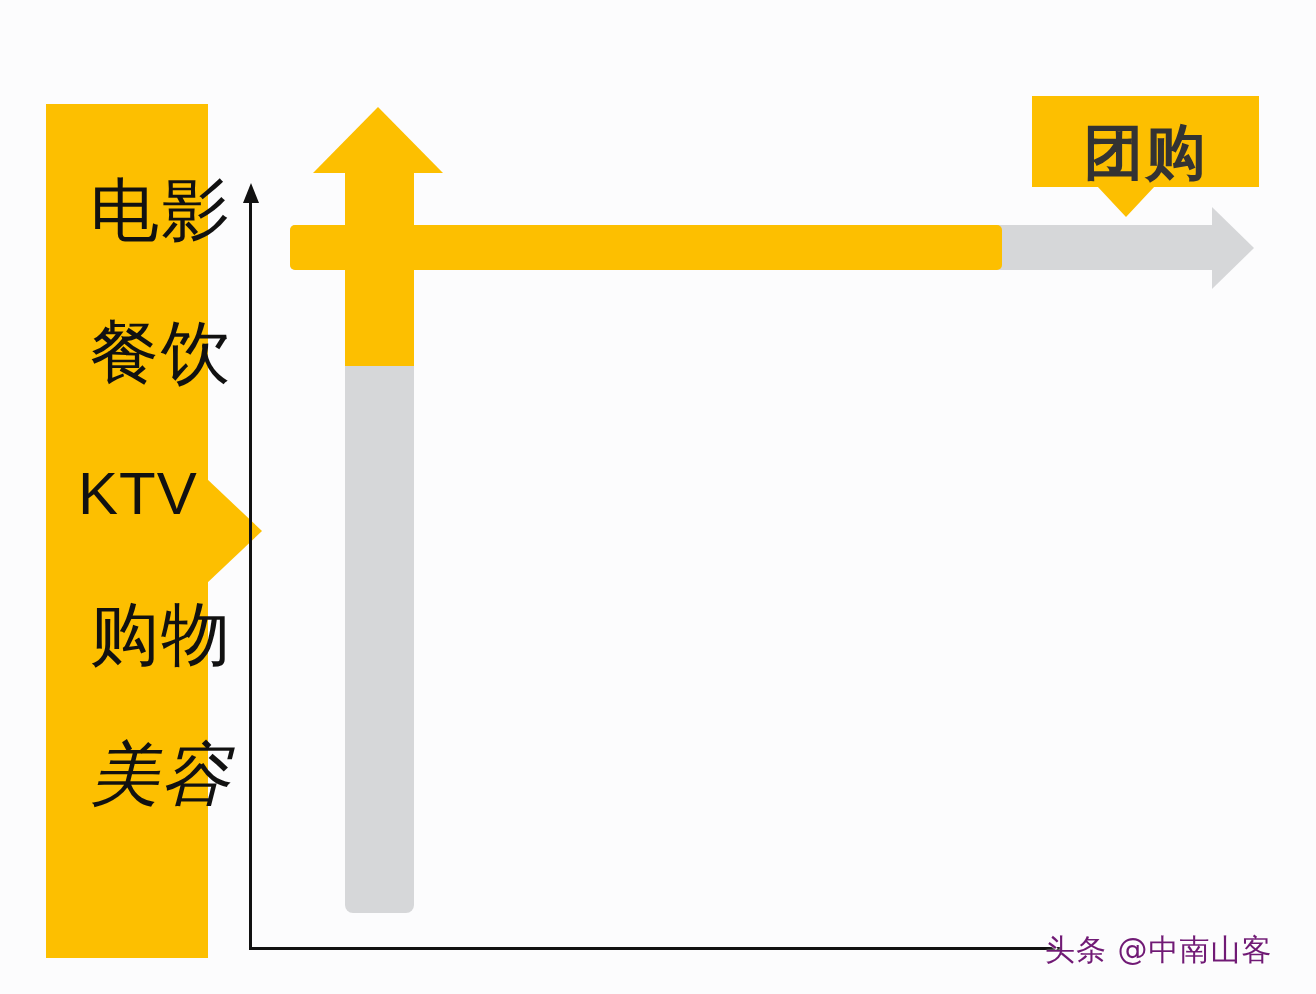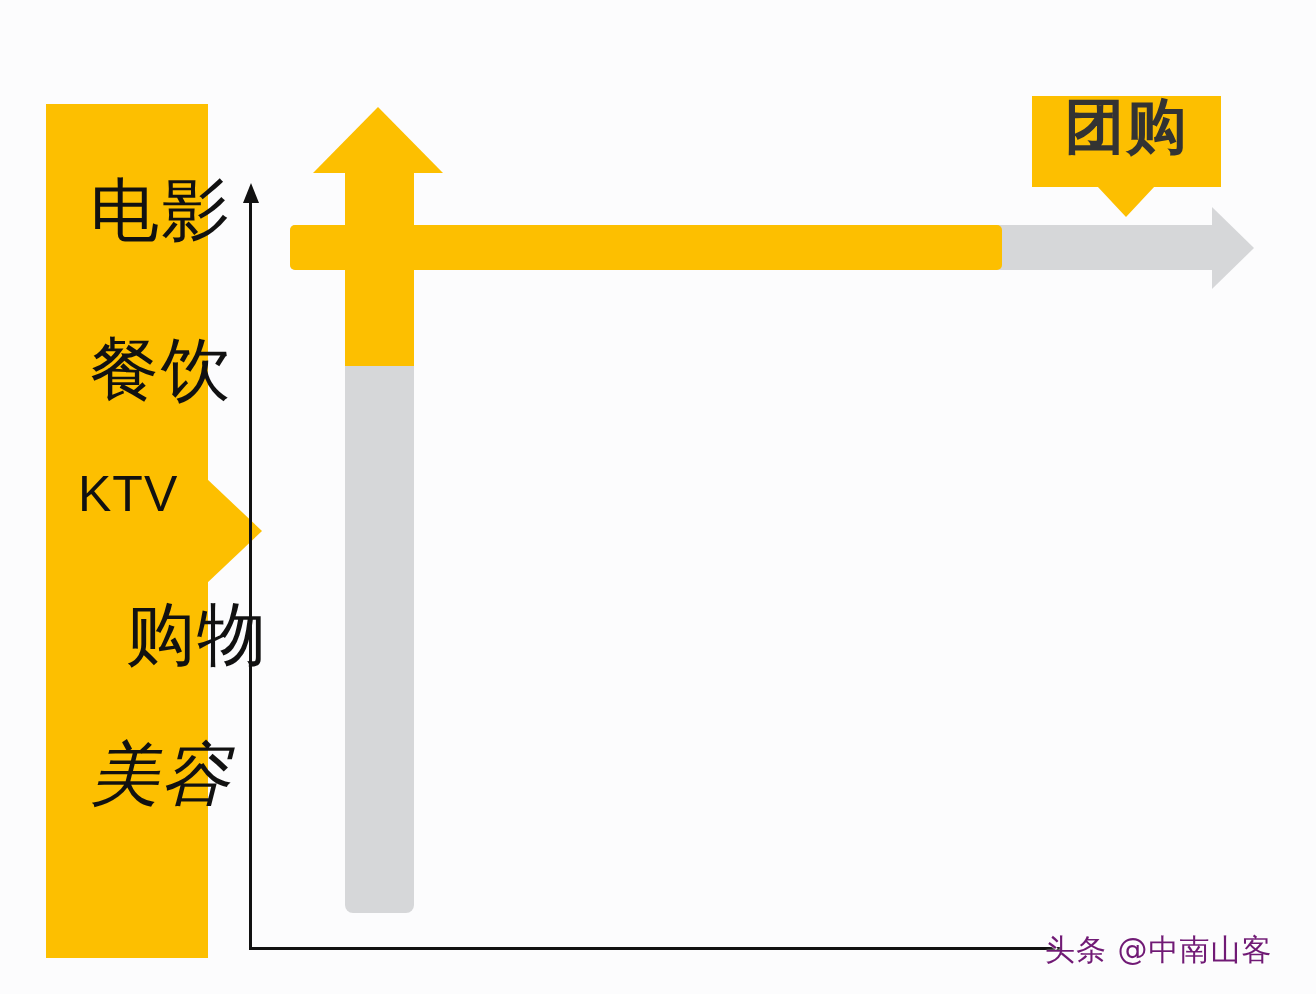--- a/index.html
+++ b/index.html
@@ -34,21 +34,21 @@
       width: 162px;
       text-align: center;
       font-size: 69px;
       color: #111;
       line-height: 60px;
       letter-spacing: 2px;
       padding-left: 34px;
     }
     .category-label.latin {
       font-family: "Liberation Sans", sans-serif;
-      font-size: 50px;
+      font-size: 60px;
       text-align: left;
       padding-left: 32px;
       box-sizing: border-box;
       letter-spacing: 1px;
     }
 
     
     .axis-y {
       left: 249px; top: 195px;
       width: 3px; height: 755px;
@@ -104,25 +104,26 @@
       left: 313px; top: 107px;
       width: 0; height: 0;
       border-left: 65px solid transparent;
       border-right: 65px solid transparent;
       border-bottom: 66px solid #fdbf00;
     }
 
     
     .callout {
       left: 1032px; top: 96px;
-      width: 189px; height: 91px;
+      width: 227px; height: 91px;
       background: #fdbf00;
       display: flex;
-      align-items: flex-start;
+      align-items: flex-end;
       justify-content: center;
+      font-family: Liberation Mono, monospace;
     }
     .callout-tail {
       left: 1097px; top: 186px;
       width: 0; height: 0;
       border-left: 29px solid transparent;
       border-right: 29px solid transparent;
       border-top: 31px solid #fdbf00;
     }
     .callout-text {
       font-size: 60px;
@@ -142,23 +143,23 @@
       text-shadow: 0 0 2px #fff, 1px 1px 0 #fff;
     }
   </style>
 </head>
 <body>
 
 <div class="abs category-panel"></div>
 <div class="abs category-pointer"></div>
 
 <div class="abs category-label" style="top:180px;">电影</div>
-<div class="abs category-label" style="top:339px;">餐饮</div>
+<div class="abs category-label" style="top:322px;">餐饮</div>
 <div class="abs category-label latin" style="top:464px;">KTV</div>
-<div class="abs category-label" style="top:604px;margin-left:36px;">购物</div>
+<div class="abs category-label" style="top:604px;">购物</div>
 <div class="abs category-label" style="top:744px;font-style:italic;">美容</div>
 
 <div class="abs axis-y"></div>
 <div class="abs axis-y-head"></div>
 <div class="abs axis-x"></div>
 
 <div class="abs hbar-track"></div>
 <div class="abs hbar-head"></div>
 <div class="abs hbar-fill"></div>
 

